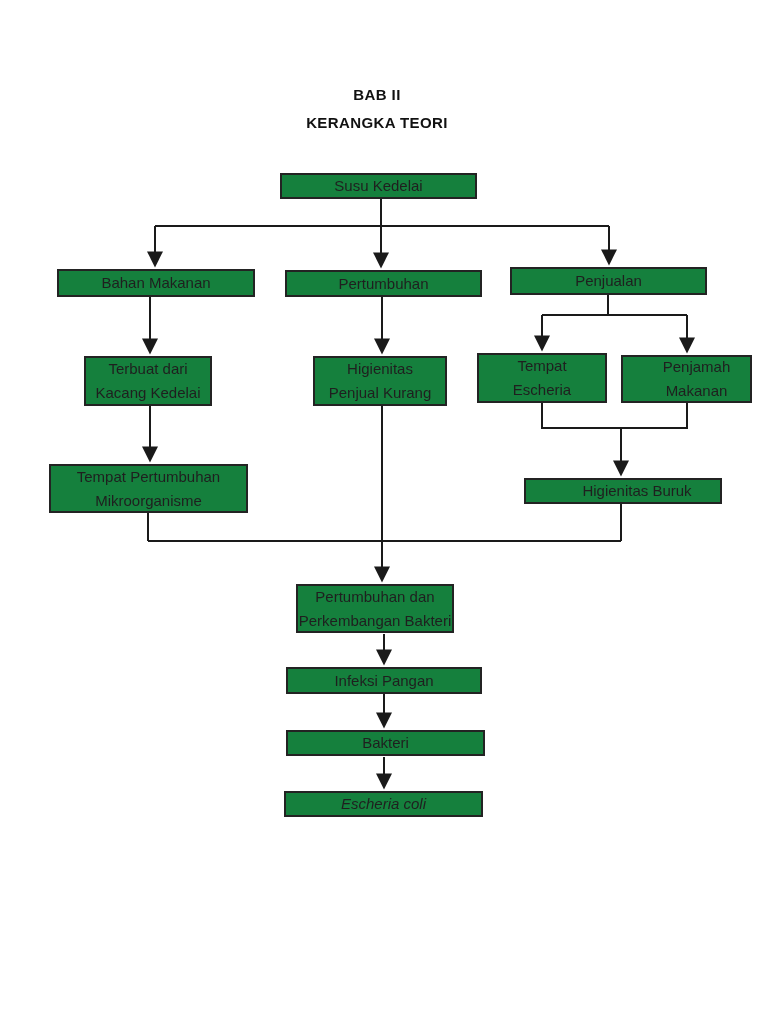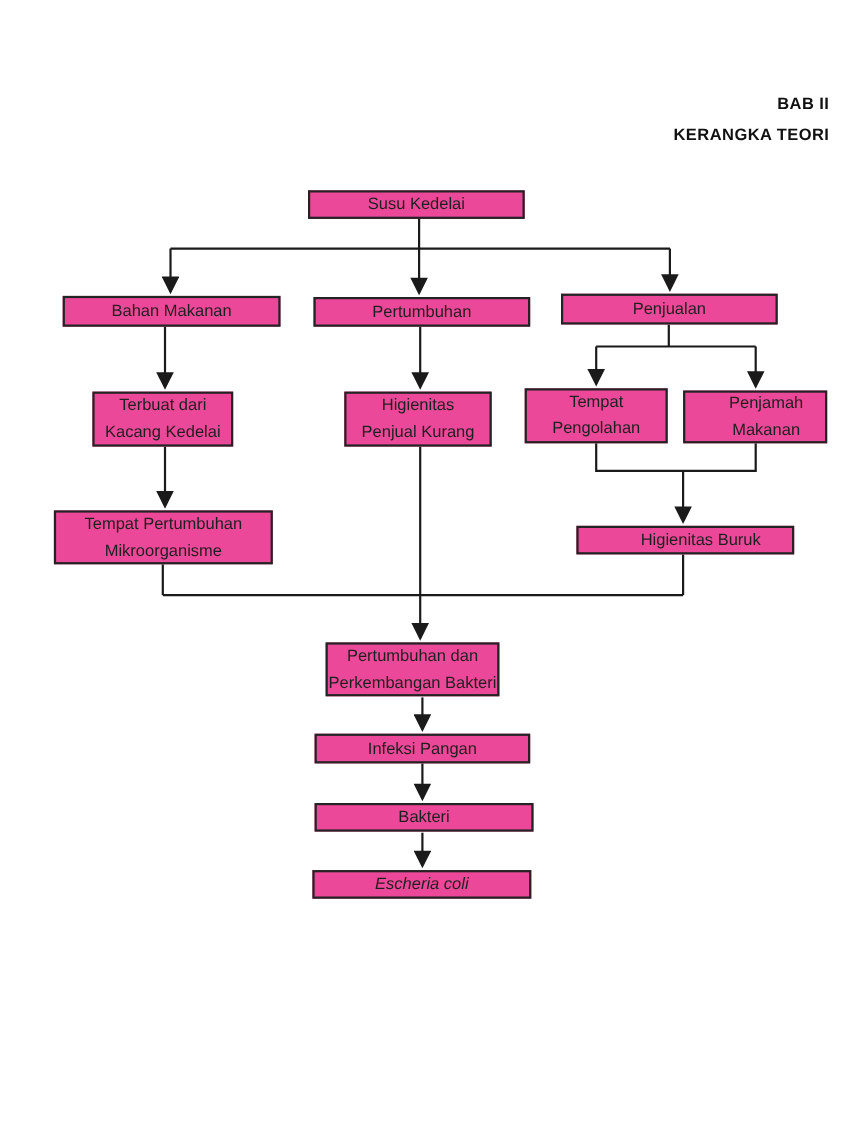--- a/index.html
+++ b/index.html
@@ -13,21 +13,21 @@
     height: 1024px;
     background: #ffffff;
     font-family: "Liberation Sans", sans-serif;
     color: #1f1f1f;
     overflow: hidden;
   }
   .heading {
     position: absolute;
     left: 0;
     width: 754px;
-    text-align: right;
+    text-align: center;
     font-weight: bold;
     font-size: 15px;
     letter-spacing: 0.4px;
     color: #111;
   }
   #heading1 { top: 86px; }
   #heading2 { top: 114px; }
 
   .edges {
     position: absolute;
@@ -39,21 +39,21 @@
   .edges line, .edges polyline {
     stroke: #1a1a1a;
     stroke-width: 2;
     fill: none;
   }
 
   .node {
     position: absolute;
     box-sizing: border-box;
     border: 2px solid #232323;
-    background: #ec4899;
+    background: #15803d;
     display: flex;
     align-items: center;
     justify-content: center;
     text-align: center;
     font-size: 15px;
     line-height: 24px;
   }
   .node .lbl {
     white-space: pre-line;
   }
@@ -132,21 +132,21 @@
   <div class="node" id="n-terbuat">
       <span class="lbl">Terbuat dari
 Kacang Kedelai</span>
     </div>
   <div class="node" id="n-higpenjual">
       <span class="lbl">Higienitas
 Penjual Kurang</span>
     </div>
   <div class="node" id="n-tempatpen">
       <span class="lbl">Tempat
-Pengolahan</span>
+Escheria</span>
     </div>
   <div class="node" id="n-penjamah">
       <span class="lbl">Penjamah
 Makanan</span>
     </div>
   <div class="node" id="n-tempatper">
       <span class="lbl">Tempat Pertumbuhan
 Mikroorganisme</span>
     </div>
   <div class="node" id="n-higburuk">

